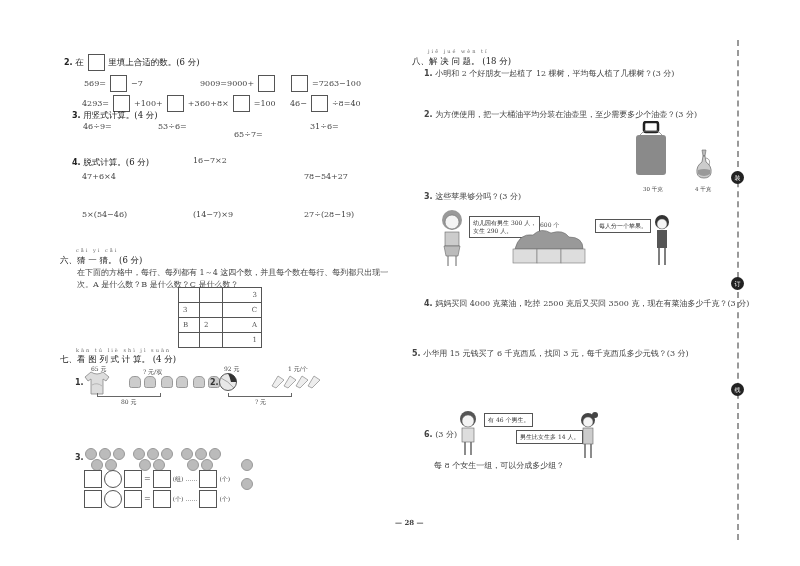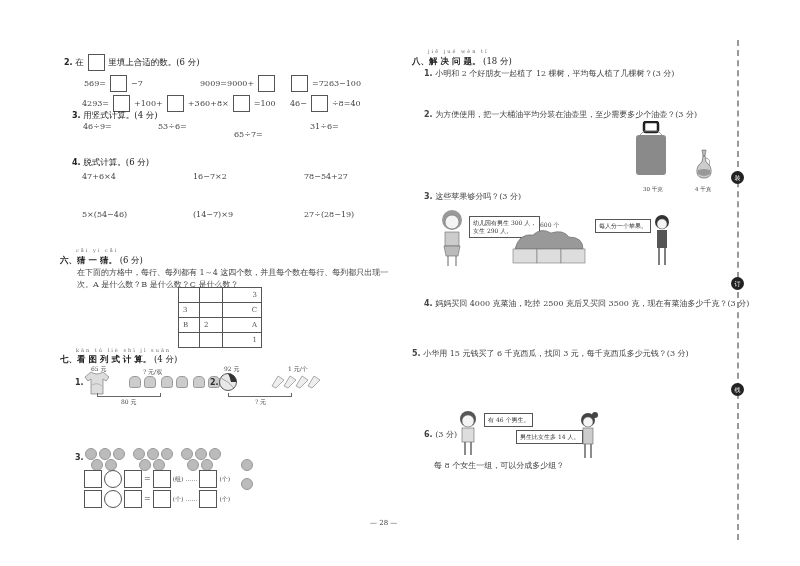--- a/index.html
+++ b/index.html
@@ -1,20 +1,20 @@
 <!DOCTYPE html>
 <html><head>
 <meta charset="utf-8">
 <style>
   html,body{margin:0;padding:0;background:#fff;}
   body{width:800px;height:566px;position:relative;overflow:hidden;font-family:"DejaVu Serif","Liberation Serif",serif;color:#333;}
   .abs{position:absolute;}
   .t{font-size:8px;line-height:10px;white-space:nowrap;color:#444;}
   .tb{font-size:8.5px;line-height:11px;white-space:nowrap;color:#222;}
-  .hb{font-weight:bold;font-family:"DejaVu Sans","Liberation Sans",sans-serif;text-align:right;}
+  .hb{font-weight:normal;font-family:"DejaVu Sans","Liberation Sans",sans-serif;text-align:right;}
   .num{font-weight:bold;font-family:"DejaVu Sans","Liberation Sans",sans-serif;font-size:8px;}
   .box{display:inline-block;width:15px;height:15px;border:1px solid #555;vertical-align:middle;margin:0 1px;background:#fff;}
   .sbox{display:inline-block;width:16px;height:16px;border:1.4px solid #555;vertical-align:middle;background:#fff;}
   .circ{display:inline-block;width:16px;height:16px;border:1.4px solid #555;border-radius:50%;vertical-align:middle;background:#fff;}
   .row{display:flex;align-items:center;gap:3px;}
   .pinyin{font-size:5px;color:#666;letter-spacing:2px;}
   .dash{position:absolute;left:737px;top:40px;width:0;height:500px;border-left:2px dashed #999;}
   .knot{position:absolute;left:731px;width:13px;height:13px;border-radius:50%;background:#222;color:#fff;font-size:6px;text-align:center;line-height:13px;}
   table.grid{border-collapse:collapse;font-size:7px;color:#555;}
   table.grid td{border:1px solid #555;height:14px;padding:0 4px;}
@@ -71,21 +71,21 @@
 <div class="abs t" style="left:83px;top:122px;">46÷9=</div>
 <div class="abs t" style="left:158px;top:122px;">53÷6=</div>
 <div class="abs t" style="left:234px;top:122px;margin-top:8px;">65÷7=</div>
 <div class="abs t" style="left:310px;top:122px;">31÷6=</div>
 
 <div class="abs tb" style="left:72px;top:157px;">
   <span class="num">4.</span>
   <span>脱式计算。(6 分)</span>
 </div>
 <div class="abs t" style="left:82px;top:172px;">47+6×4</div>
-<div class="abs t" style="left:193px;top:172px;">16−7×2</div>
+<div class="abs t" style="left:193px;top:156px;">16−7×2</div>
 <div class="abs t" style="left:304px;top:172px;">78−54+27</div>
 <div class="abs t" style="left:82px;top:210px;">5×(54−46)</div>
 <div class="abs t" style="left:193px;top:210px;">(14−7)×9</div>
 <div class="abs t" style="left:304px;top:210px;">27÷(28−19)</div>
 
 <div class="abs pinyin" style="left:76px;top:247px;">cāi yi cāi</div>
 <div class="abs tb" style="left:60px;top:255px;">
   <span class="hb">六、猜 一 猜。</span>
   <span>(6 分)</span>
 </div>
@@ -283,13 +283,13 @@
   <line x1="9" y1="34" x2="9" y2="48" stroke="#666" stroke-width="1.5"></line>
     <line x1="15" y1="34" x2="15" y2="48" stroke="#666" stroke-width="1.5"></line>
 </svg>
 <div class="abs t" style="left:434px;top:461px;">每 8 个女生一组，可以分成多少组？</div>
 
 <div class="dash"></div>
 <div class="knot" style="top:171px;">装</div>
 <div class="knot" style="top:277px;">订</div>
 <div class="knot" style="top:383px;">线</div>
 
-<div class="abs t" style="left:370px;top:518px;font-size:7px;font-weight:normal;">— 28 —</div>
+<div class="abs t" style="left:395px;top:518px;font-size:7px;font-weight:bold;">— 28 —</div>
 
 </body></html>

